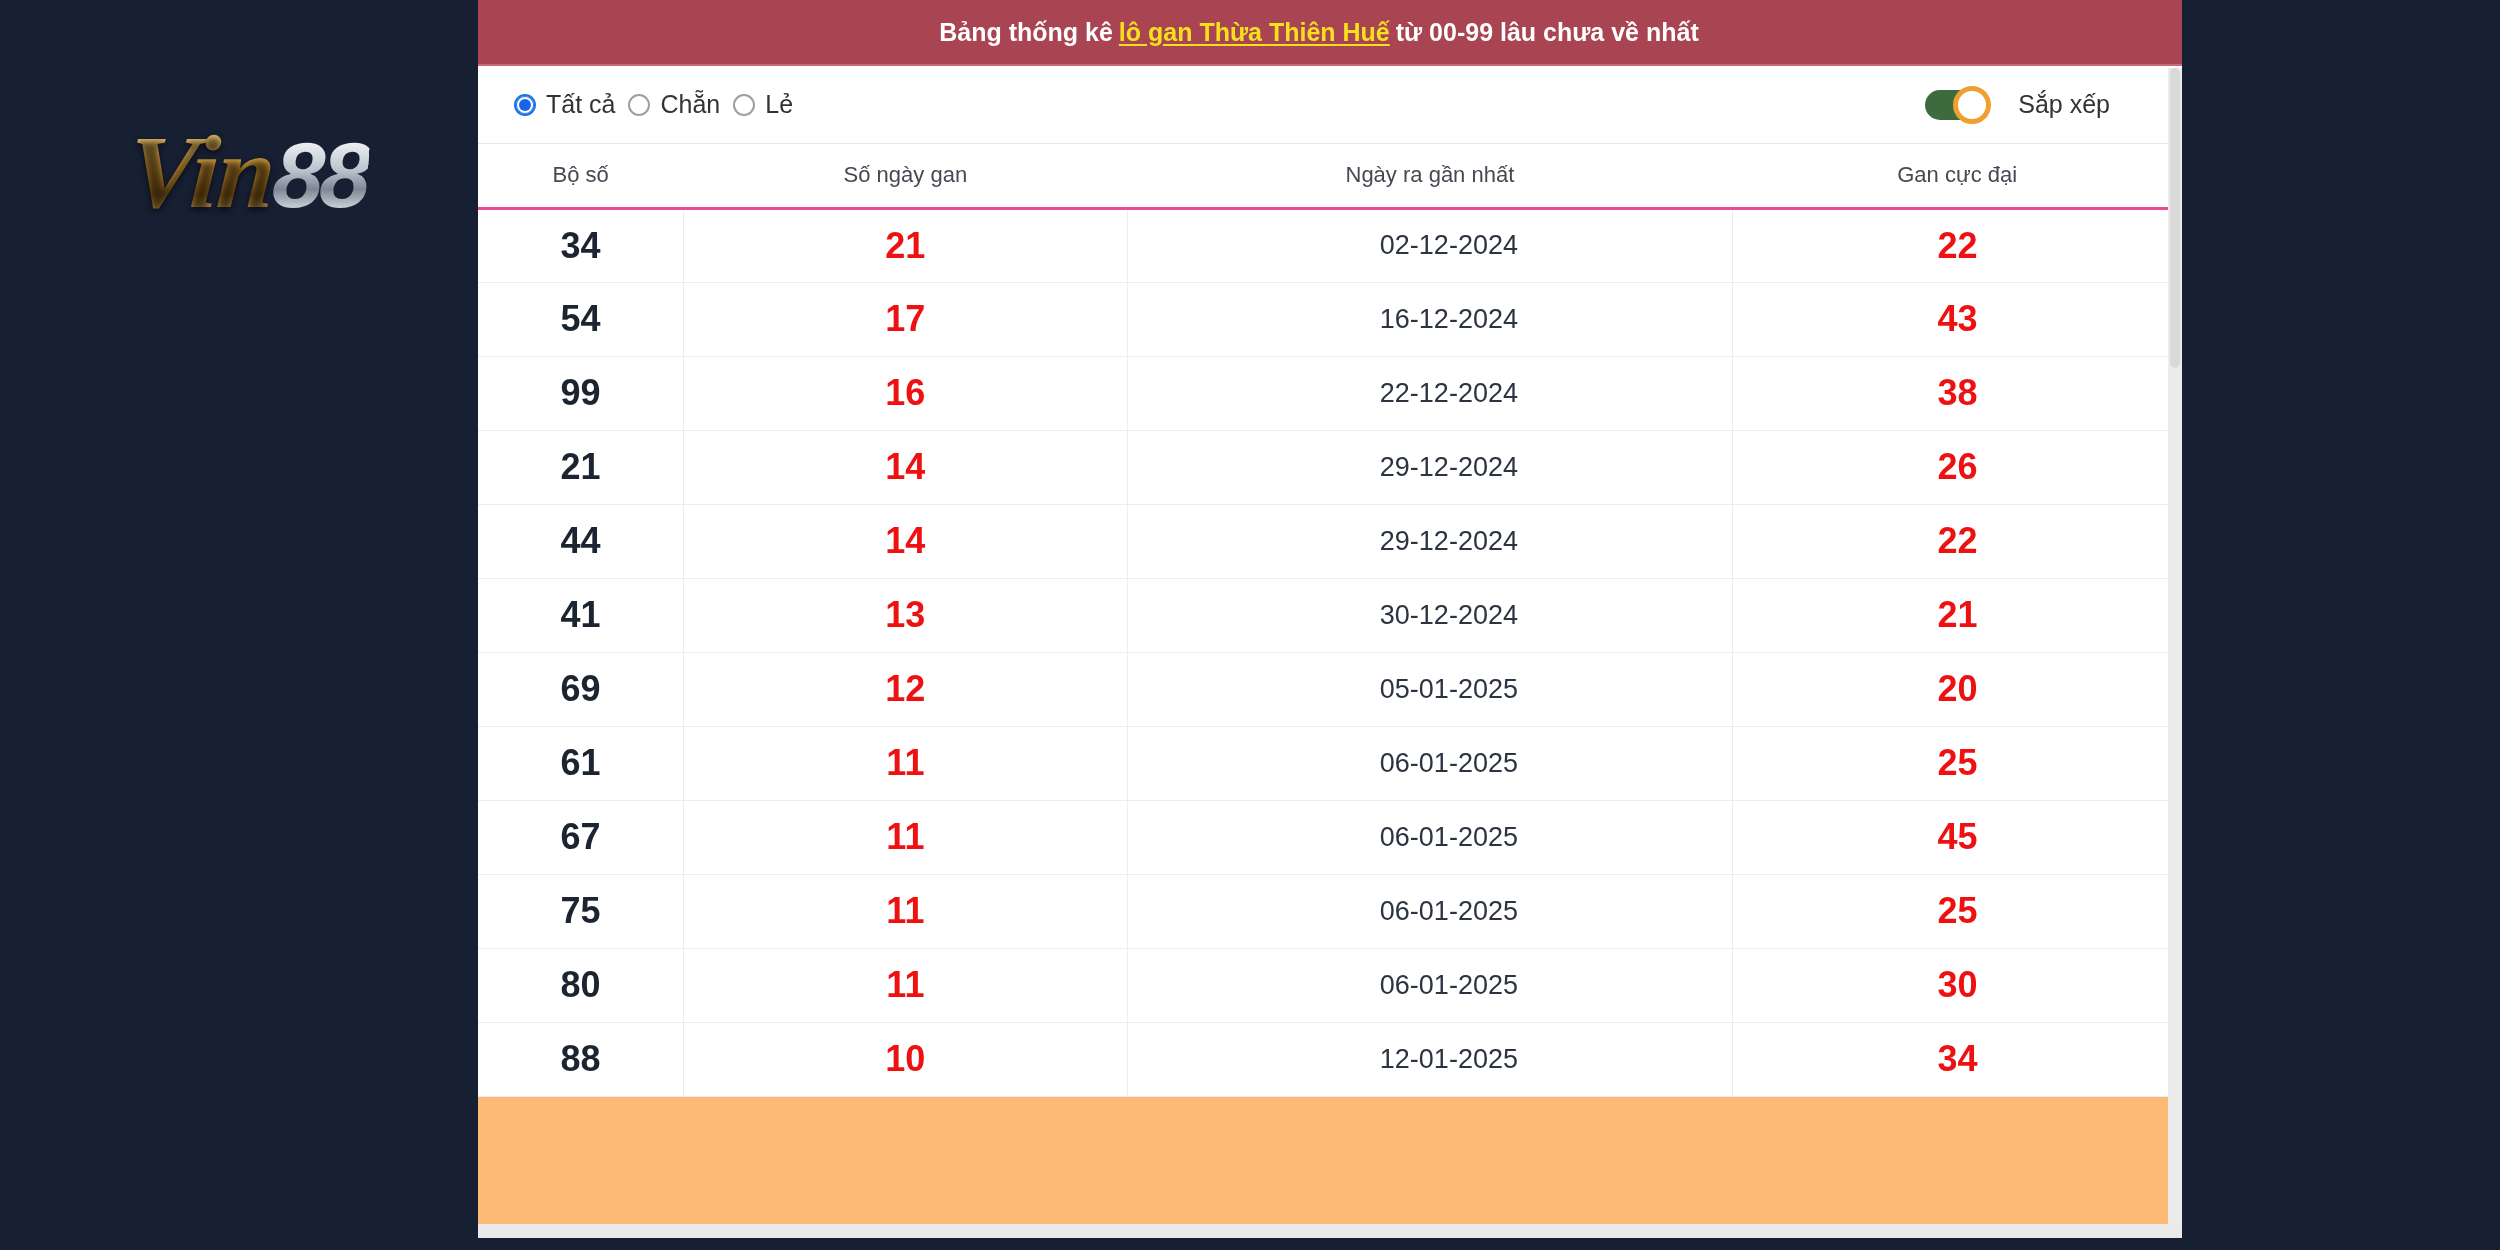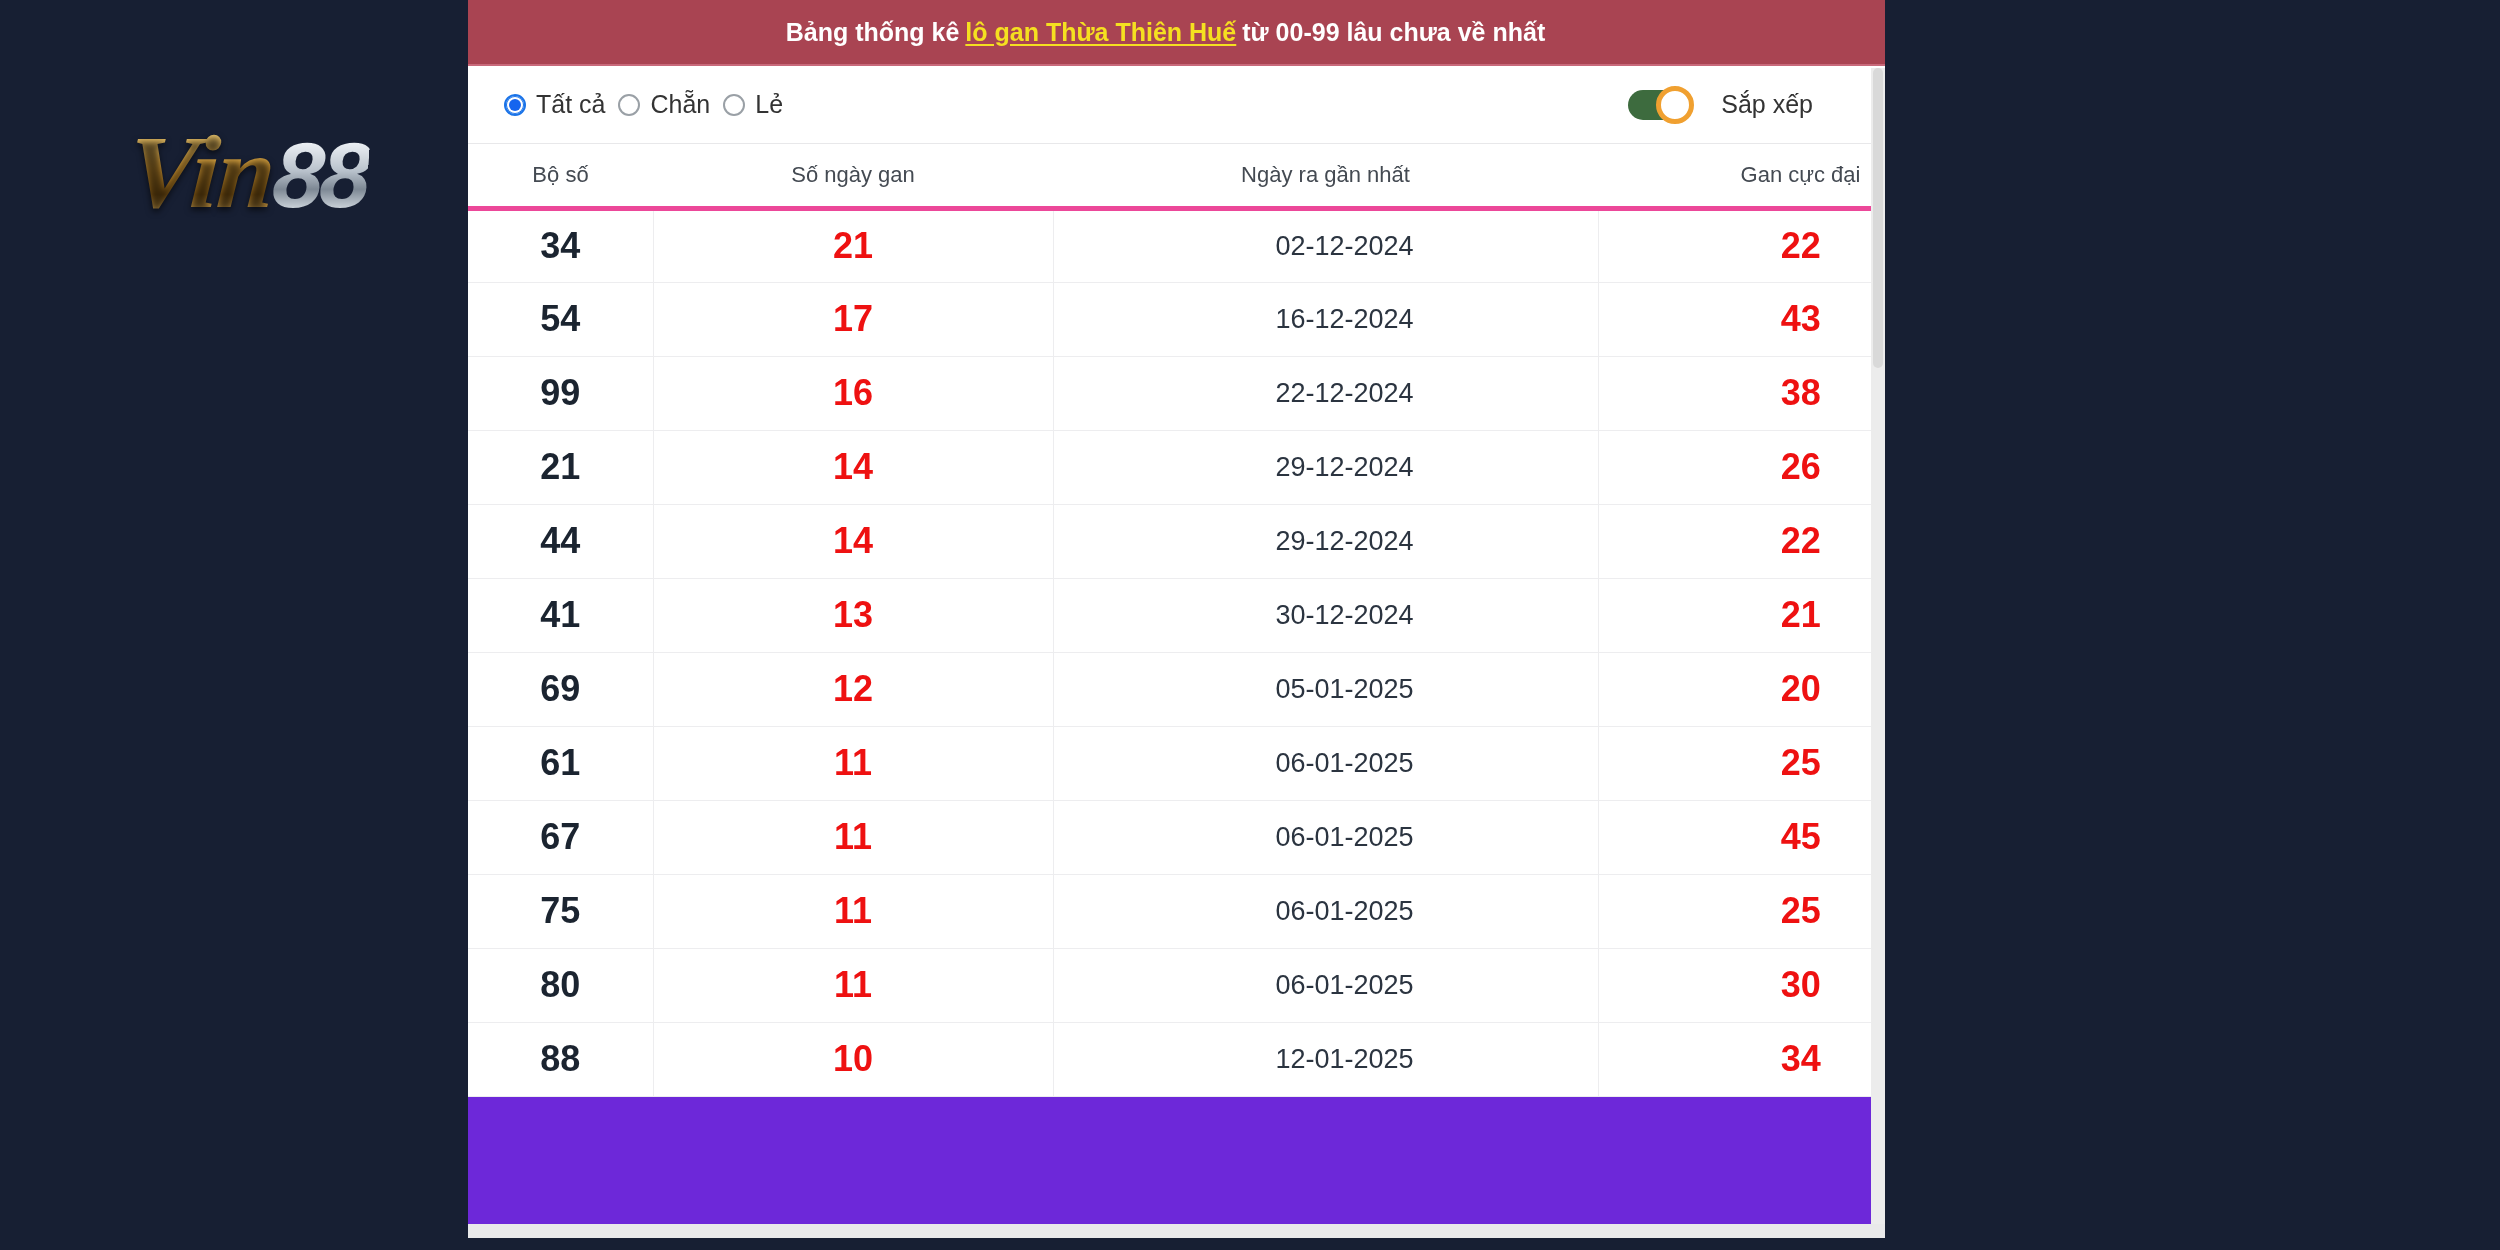--- a/index.html
+++ b/index.html
@@ -54,25 +54,25 @@
     color: transparent;
     -webkit-text-fill-color: transparent;
     font-family: "Liberation Sans", sans-serif;
     font-size: 92px;
     letter-spacing: -4px;
   }
 
   
   #panel {
     position: absolute;
-    left: 468px;
+    left: 478px;
     top: 0;
-    width: 1417px;
+    width: 1704px;
     height: 1238px;
-    background: #6d28d9;
+    background: #fdba74;
     overflow: hidden;
   }
 
   
   #panel-header {
     height: 66px;
     background: #a94452;
     color: #ffffff;
     display: flex;
     align-items: center;
@@ -135,21 +135,21 @@
     border-collapse: collapse;
     table-layout: fixed;
   }
   thead th {
     font-size: 22px;
     font-weight: normal;
     color: #444a52;
     height: 64px;
     text-align: center;
     background: #fff;
-    border-bottom: 5px solid #ec4899;
+    border-bottom: 3px solid #ec4899;
   }
   tbody td {
     height: 74px;
     text-align: center;
     font-size: 36px;
     font-weight: bold;
     color: #1b2430;
     border-bottom: 1px solid #ededef;
     border-right: 1px solid #ededef;
     background: #ffffff;

